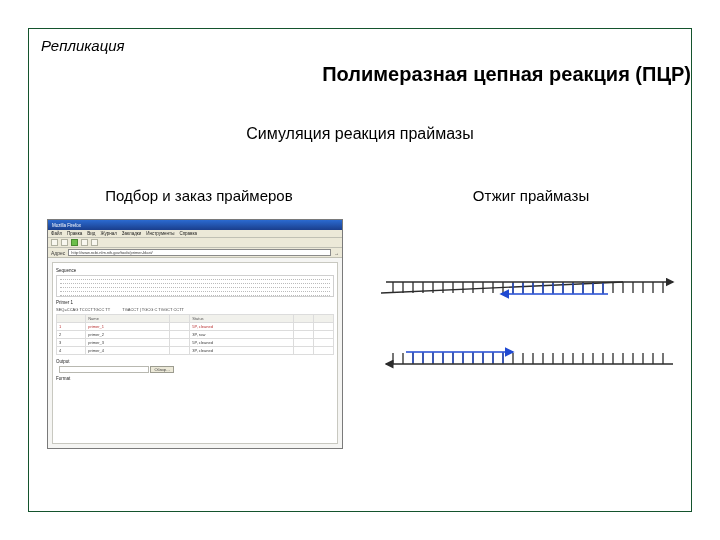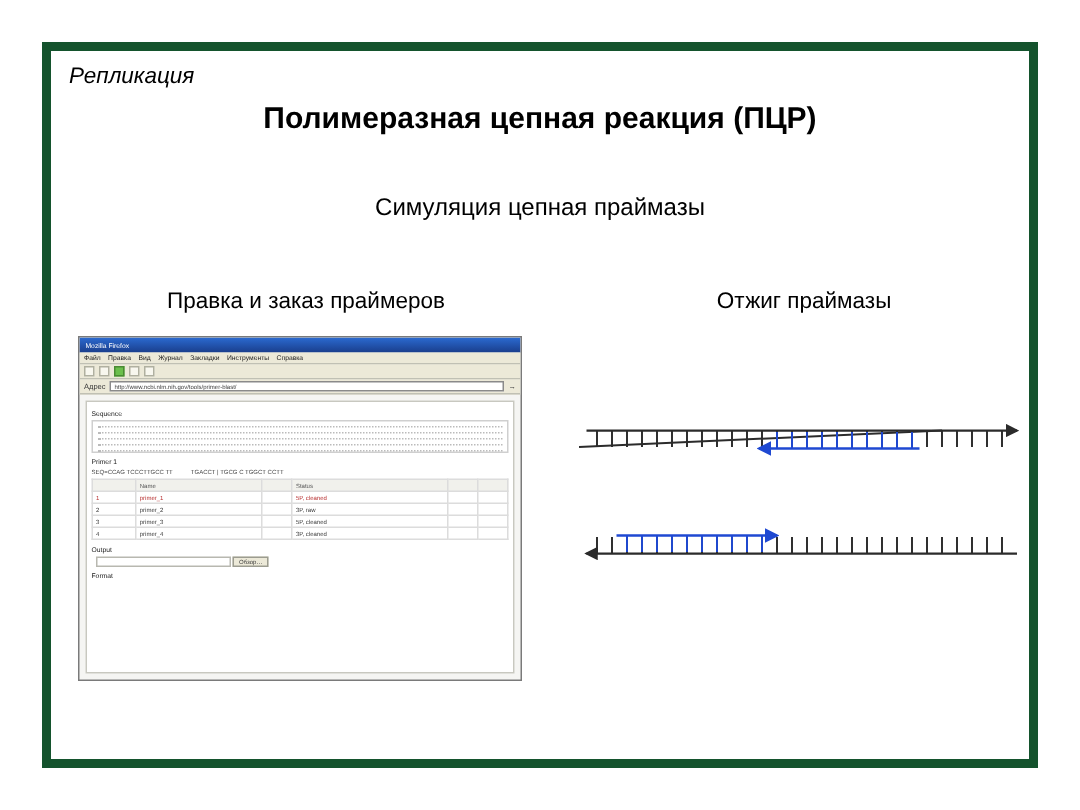--- a/index.html
+++ b/index.html
@@ -9,35 +9,35 @@
       background: #fff;
       font-family: Arial, Helvetica, sans-serif;
       color: #000;
     }
     .slide {
       position: absolute;
       left: 28px;
       top: 28px;
       width: 664px;
       height: 484px;
-      border: 6px solid #14532d;
+      border: 1px solid #14532d;
       background: #fff;
     }
     .topic {
       position: absolute;
       left: 12px;
       top: 8px;
       font-style: italic;
       font-size: 15px;
     }
     .title {
       position: absolute;
       width: 100%;
       top: 34px;
-      text-align: center;
+      text-align: right;
       font-weight: bold;
       font-size: 20px;
     }
     .subtitle {
       position: absolute;
       width: 100%;
       top: 96px;
       text-align: center;
       font-size: 16px;
     }
@@ -183,23 +183,23 @@
       height: 155px;
     }
   </style>
 </head>
 <body>
 
 <div class="slide">
 
   <div class="topic">Репликация</div>
   <div class="title">Полимеразная цепная реакция (ПЦР)</div>
-  <div class="subtitle">Симуляция цепная праймазы</div>
-
-  <div class="left-caption">Правка и заказ праймеров</div>
+  <div class="subtitle">Симуляция реакция праймазы</div>
+
+  <div class="left-caption">Подбор и заказ праймеров</div>
   <div class="right-caption">Отжиг праймазы</div>
 
   <div class="ss">
     <div class="ss-titlebar">
       <span class="ss-titlebar-text">Mozilla Firefox</span>
     </div>
     <div class="ss-menubar">
       <span>Файл</span>
       <span>Правка</span>
       <span>Вид</span>

